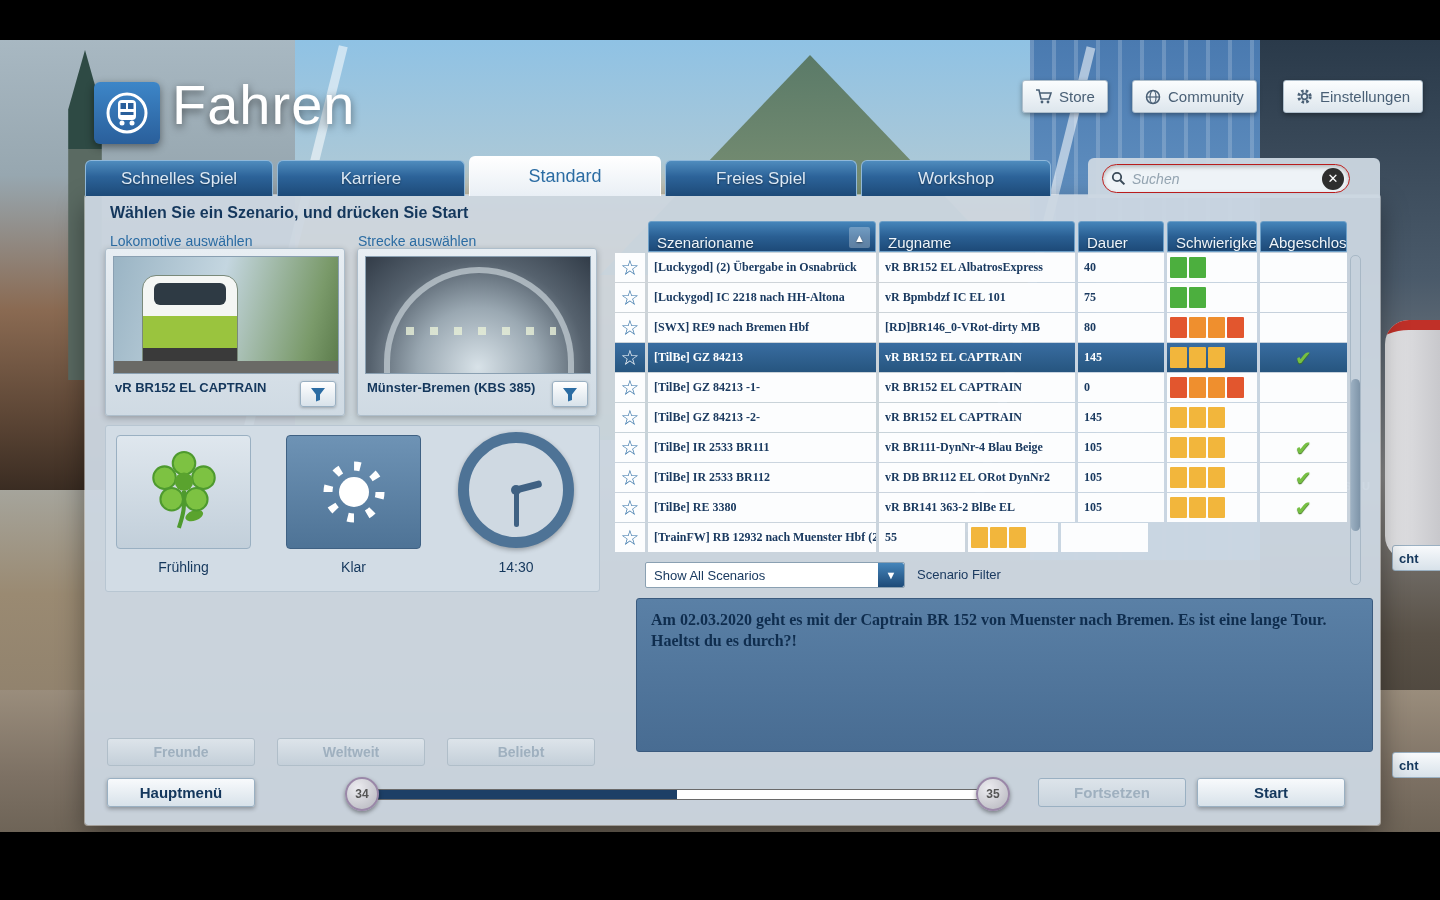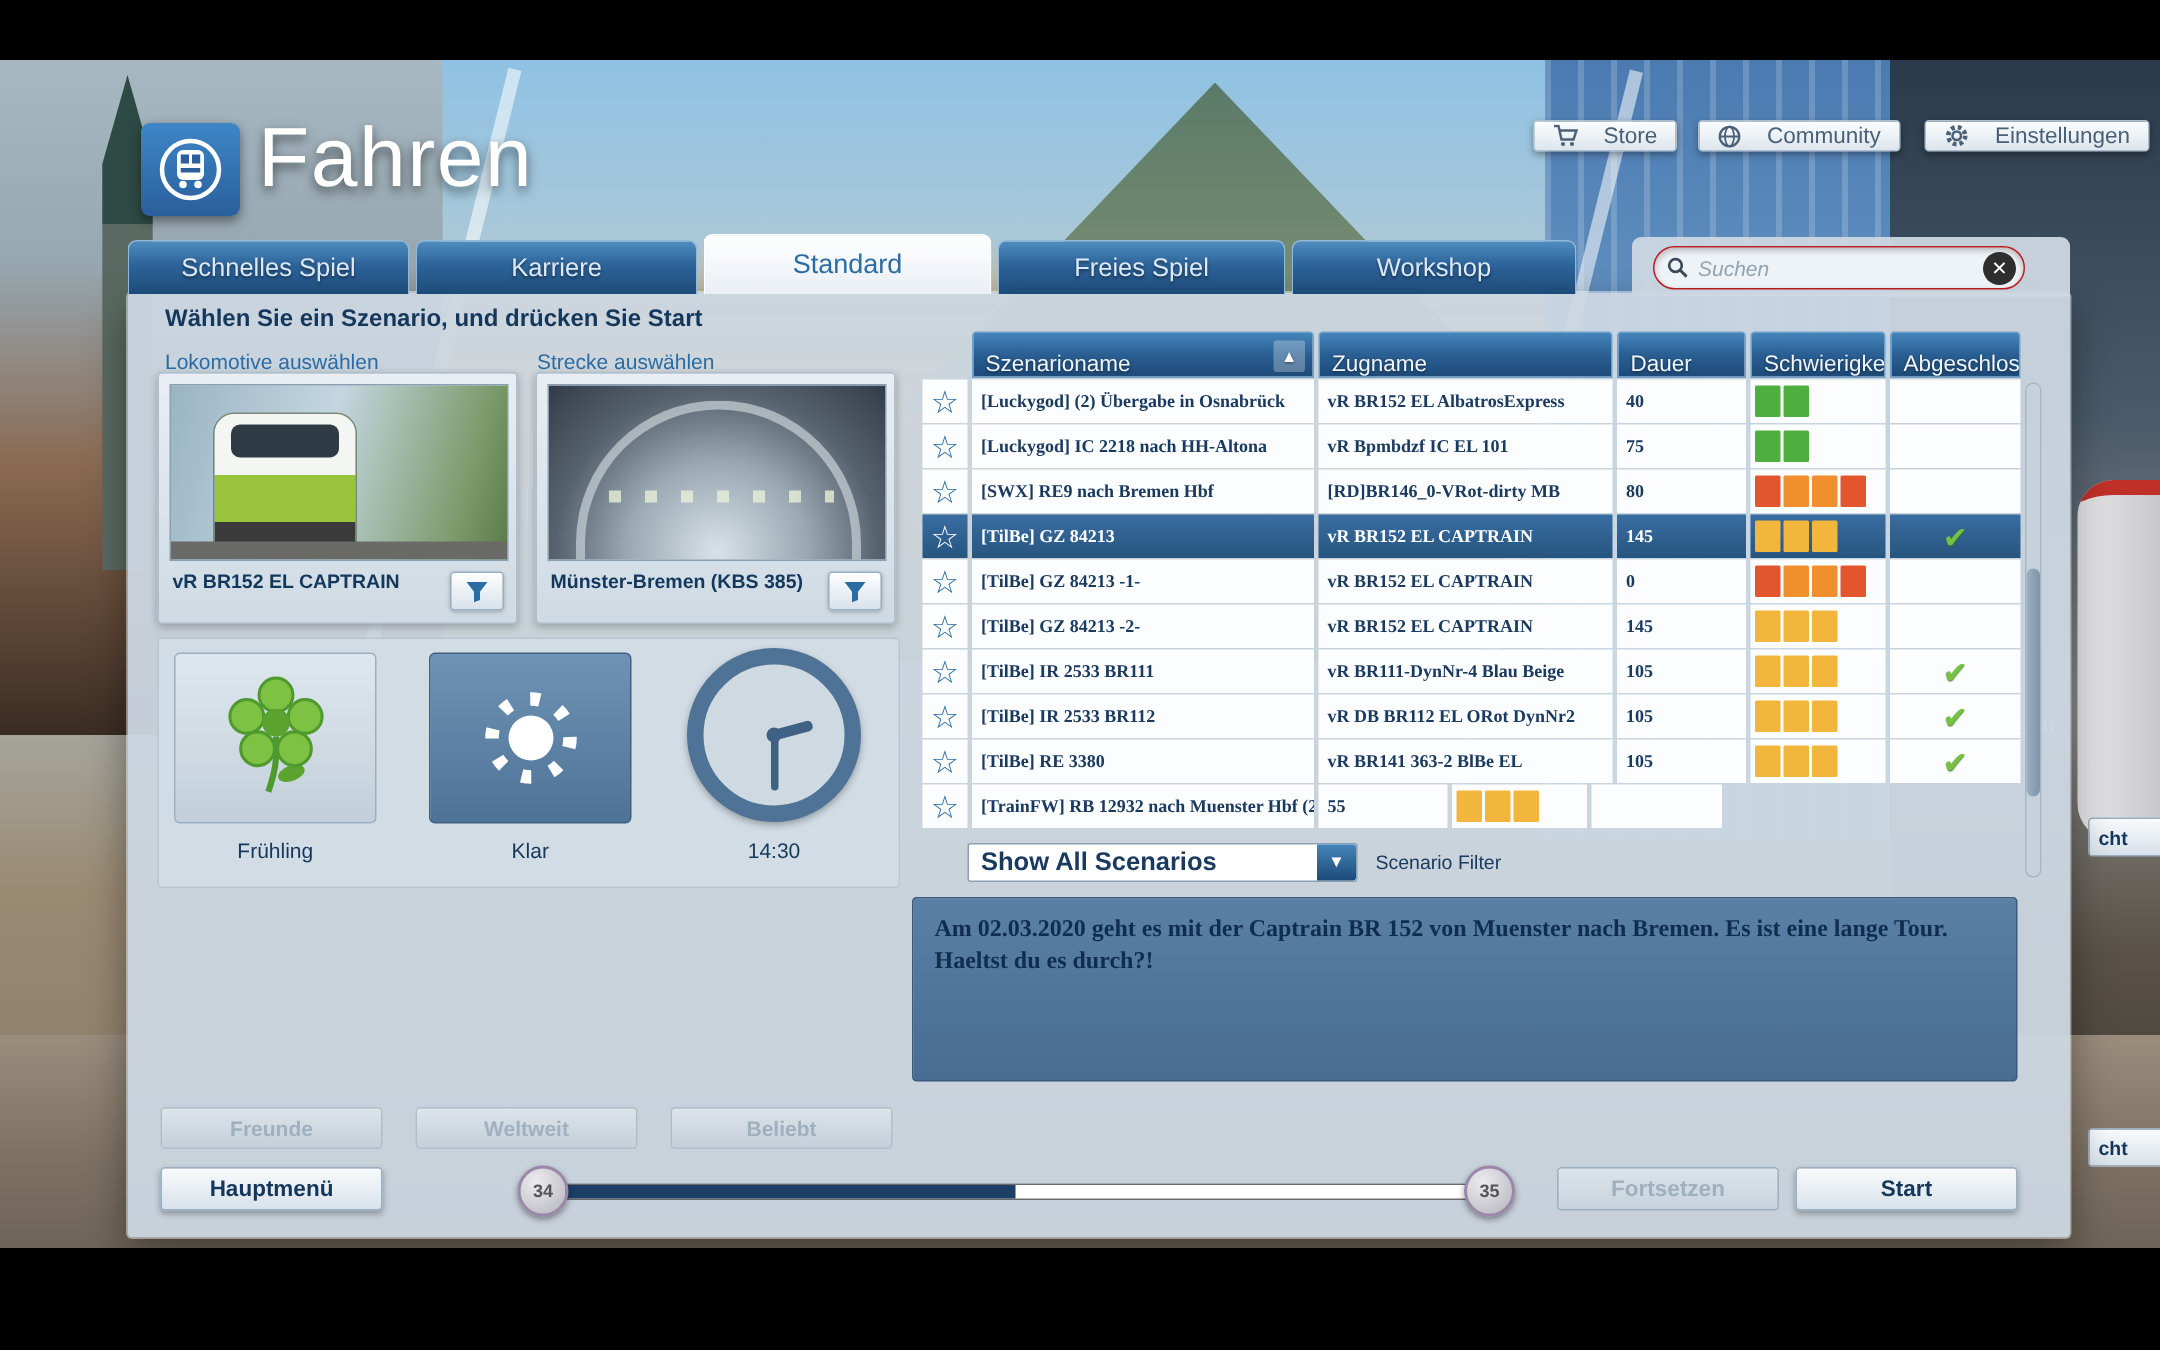--- a/index.html
+++ b/index.html
@@ -17,21 +17,21 @@
   .bg-trainphoto{left:1260px;top:40px;width:180px;height:792px;background:linear-gradient(180deg,#2a3a4a 0%,#4a5a6a 30%,#8a8a8a 55%,#5a5248 75%,#3a342c 100%)}
   .bg-trainnose{left:1385px;top:320px;width:55px;height:240px;background:linear-gradient(90deg,#e8e8ea,#c8c8cc);border-radius:24px 0 0 24px;box-shadow:inset 0 40px 0 -30px #c03028}
   .bg-sou{left:1344px;top:480px;color:#e8e8e8;font-size:11px;font-weight:bold;letter-spacing:1px}
   .bg-gravel{left:0;top:690px;width:1440px;height:142px;background:linear-gradient(180deg,#9a8d7c,#7d7164 60%,#6e6457)}
   .slash{width:9px;background:rgba(255,255,255,.55);transform:rotate(14deg)}
   .letterbox{left:0;width:1440px;background:#000;z-index:50}
 
   
   .title-icon{left:94px;top:82px;width:66px;height:62px;background:linear-gradient(180deg,#3d86c8,#2a5f9b);border-radius:6px;display:flex;align-items:center;justify-content:center;box-shadow:0 3px 8px rgba(0,0,0,.45);z-index:6}
   .title-text{left:172px;top:72px;font-size:56px;color:#fff;text-shadow:0 3px 8px rgba(0,0,0,.55);letter-spacing:1px;z-index:6}
-  .top-btn{top:80px;height:21px;background:linear-gradient(180deg,#fbfdfe,#dde6ed);border:1px solid #aebecb;border-radius:3px;display:flex;align-items:center;gap:17px;padding:0 12px;color:#4a6076;font-size:15px;box-shadow:0 2px 5px rgba(0,0,0,.35);cursor:pointer;z-index:6}
+  .top-btn{top:80px;height:33px;background:linear-gradient(180deg,#fbfdfe,#dde6ed);border:1px solid #aebecb;border-radius:3px;display:flex;align-items:center;gap:7px;padding:0 12px;color:#4a6076;font-size:15px;box-shadow:0 2px 5px rgba(0,0,0,.35);cursor:pointer;z-index:6}
 
   
   .search-plate{left:1088px;top:158px;width:292px;height:40px;background:rgba(204,215,226,.95);border-radius:6px 6px 0 0;z-index:4}
   .tab{top:160px;height:36px;border-radius:6px 6px 0 0;display:flex;align-items:center;justify-content:center;font-size:17px;color:#dce9f5;background:linear-gradient(180deg,#4f8cbe,#2c6399 45%,#1d4a78);border:1px solid #8fb8da;border-bottom:none;text-shadow:0 1px 2px rgba(0,0,0,.45);cursor:pointer;z-index:5}
   .tab.active{top:156px;height:40px;background:linear-gradient(180deg,#ffffff,#e9eff5);color:#2b6ca3;font-size:18px;text-shadow:none;border-color:#fff}
   .search{left:1102px;top:164px;width:248px;height:29px;border-radius:15px;background:#eef3f7;border:1px solid #b91c1c;box-shadow:inset 0 2px 4px rgba(0,0,0,.25);display:flex;align-items:center;padding:0 5px 0 8px;gap:6px;z-index:6}
   .search input{flex:1;border:none;outline:none;background:transparent;font-size:14px;color:#3a4a58;font-family:"Liberation Sans",sans-serif}
   .search input::placeholder{color:#93a3b0;font-style:italic}
   .clear-btn{width:22px;height:22px;border-radius:50%;background:#2e2e2e;color:#fff;display:flex;align-items:center;justify-content:center;font-size:13px;cursor:pointer;flex:0 0 22px}
 
@@ -87,25 +87,25 @@
   .c-diff{width:90px;padding:0 3px;gap:2px}
   .c-comp{width:87px;margin-right:0;justify-content:center}
   .dblock{width:17px;height:21px;border-radius:1px}
   .check{font-family:"DejaVu Sans",sans-serif;font-size:20px;color:#76c043;text-shadow:0 1px 1px #3a7018}
   .trow.sel .cell{background:linear-gradient(180deg,#396da1,#26557f);color:#fff}
   .trow.sel .c-star{color:#fff}
   .scrollbar{left:1350px;top:255px;width:11px;height:330px;background:#c6d1dc;border:1px solid #a8b8c6;border-radius:5px;z-index:6;cursor:pointer}
   .scroll-thumb{position:absolute;left:0;top:123px;width:9px;height:152px;background:linear-gradient(90deg,#9cb0c2,#7e94a8);border-radius:5px;cursor:grab}
 
   .dropdown{left:645px;top:562px;width:260px;height:26px;background:#fff;border:1px solid #8aa0b2;border-radius:2px;display:flex;align-items:center;z-index:6;cursor:pointer}
-  .dropdown-label{flex:1;padding:0 8px;font-size:17px;font-weight:bold;color:#1a3a60;white-space:nowrap;overflow:hidden}
+  .dropdown-label{flex:1;padding:0 8px;font-size:13px;font-weight:normal;color:#1a3a60;white-space:nowrap;overflow:hidden}
   .dropdown-chev{width:26px;height:24px;background:linear-gradient(180deg,#4585ba,#1d4a78);display:flex;align-items:center;justify-content:center;color:#fff;font-size:11px;border-radius:0 2px 2px 0}
   .filter-label{left:917px;top:567px;font-size:13px;color:#1a3a60;z-index:6}
 
-  .desc-panel{left:608px;top:598px;width:737px;height:123px;background:linear-gradient(180deg,#5a80a6,#486c92);border:1px solid #3a5a7e;border-radius:3px;padding:11px 14px;z-index:6}
+  .desc-panel{left:636px;top:598px;width:737px;height:154px;background:linear-gradient(180deg,#5a80a6,#486c92);border:1px solid #3a5a7e;border-radius:3px;padding:11px 14px;z-index:6}
   .desc-text{font-family:"Liberation Serif",serif;font-weight:bold;font-size:16px;color:#0f2d4e;line-height:1.3}
 
   .edge-btn{left:1392px;width:60px;height:26px;background:linear-gradient(180deg,#f8fafc,#d8e2ea);border:1px solid #9ab0c2;border-radius:3px 0 0 3px;display:flex;align-items:center;padding-left:6px;font-size:13px;font-weight:bold;color:#14375c;z-index:3;cursor:pointer}
 </style>
 </head>
 <body>
 
 <div class="stage">
 
   <div class="abs bg-base"></div>

